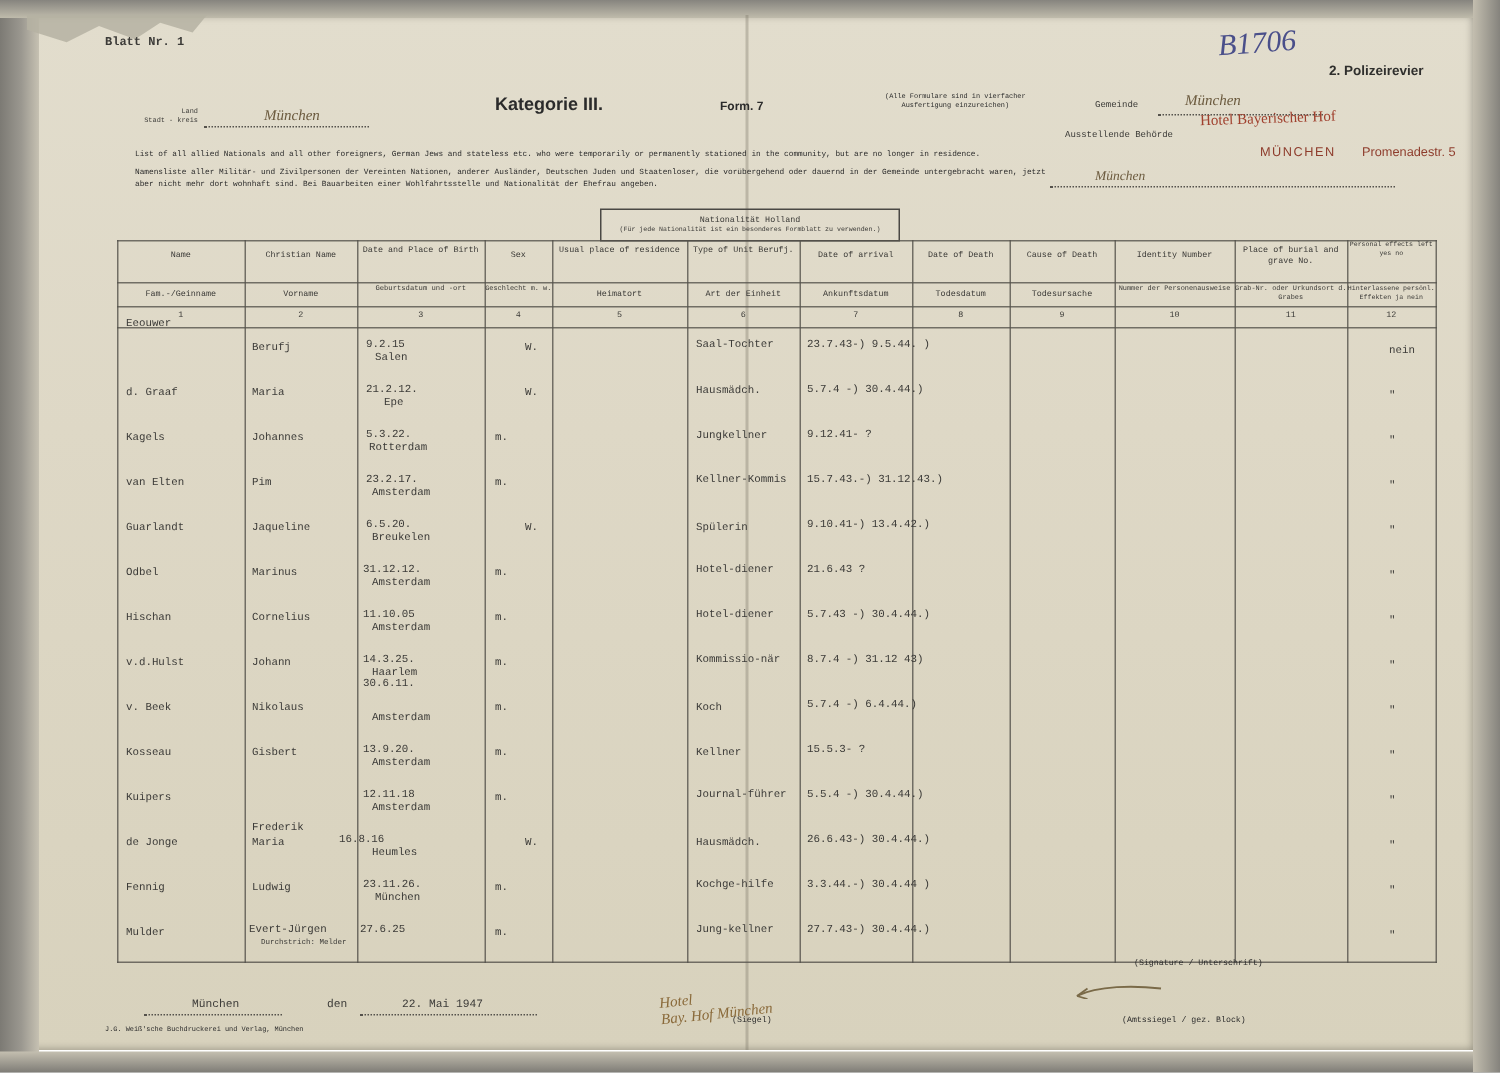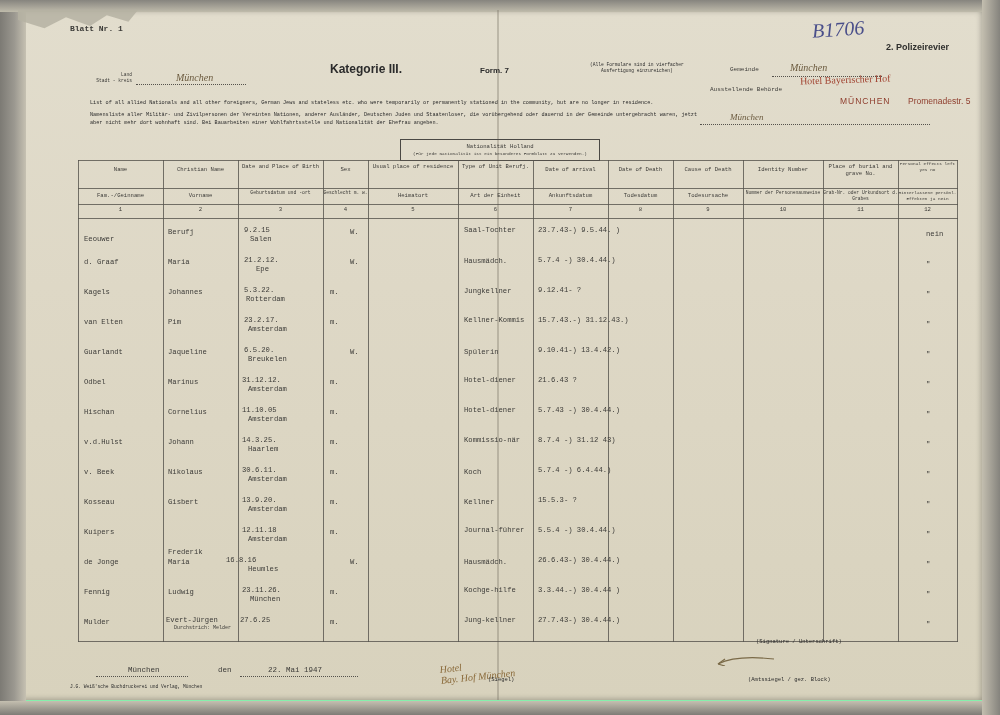--- a/index.html
+++ b/index.html
@@ -1,18 +1,18 @@
 <!DOCTYPE html>
 <html><head>
 <meta charset="utf-8">
 <style>
   html,body{margin:0;padding:0;background:#8a8a88;}
   #page{
     position:relative;width:1000px;height:715px;overflow:hidden;
-    background:#86efac;
+    background:#ffffff;
     font-family:"Liberation Mono", monospace;
     color:#2b2b2b;
   }
   
   .sheet{
     position:absolute;left:18px;top:10px;width:964px;height:690px;
     background:linear-gradient(180deg,#e2ddcd 0%,#ded8c6 40%,#d8d2bd 100%);
     box-shadow:0 0 6px rgba(0,0,0,.35) inset;
   }
   .edge-dark{
@@ -177,21 +177,21 @@
     <div class="cellnum" style="left:245px;top:46px;width:45px;">4</div>
     <div class="cellnum" style="left:290px;top:46px;width:90px;">5</div>
     <div class="cellnum" style="left:380px;top:46px;width:75px;">6</div>
     <div class="cellnum" style="left:455px;top:46px;width:75px;">7</div>
     <div class="cellnum" style="left:530px;top:46px;width:65px;">8</div>
     <div class="cellnum" style="left:595px;top:46px;width:70px;">9</div>
     <div class="cellnum" style="left:665px;top:46px;width:80px;">10</div>
     <div class="cellnum" style="left:745px;top:46px;width:75px;">11</div>
     <div class="cellnum" style="left:820px;top:46px;width:59px;">12</div>
 
-    <div class="rowtxt" style="left:6px;top:75px;">Eeouwer</div>
+    <div class="rowtxt" style="left:6px;top:52px;">Eeouwer</div>
     <div class="rowtxt" style="left:90px;top:68px;">Berufj</div>
     <div class="rowtxt" style="left:166px;top:66px;">9.2.15</div>
     <div class="rowtxt" style="left:172px;top:75px;">Salen</div>
     <div class="rowtxt" style="left:252px;top:68px;"></div>
     <div class="rowtxt" style="left:272px;top:68px;">W.</div>
     <div class="rowtxt" style="left:386px;top:66px;">Saal-Tochter</div>
     <div class="rowtxt" style="left:460px;top:66px;">23.7.43-)
 9.5.44. )</div>
     <div class="rowtxt" style="left:848px;top:70px;">nein</div>
 
@@ -267,21 +267,21 @@
     <div class="rowtxt" style="left:170px;top:285px;">Haarlem</div>
     <div class="rowtxt" style="left:252px;top:278px;">m.</div>
     <div class="rowtxt" style="left:272px;top:278px;"></div>
     <div class="rowtxt" style="left:386px;top:276px;">Kommissio-när</div>
     <div class="rowtxt" style="left:460px;top:276px;">8.7.4 -)
 31.12 43)</div>
     <div class="rowtxt" style="left:848px;top:280px;">"</div>
 
     <div class="rowtxt" style="left:6px;top:308px;">v. Beek</div>
     <div class="rowtxt" style="left:90px;top:308px;">Nikolaus</div>
-    <div class="rowtxt" style="left:164px;top:306px;">30.6.11.</div>
+    <div class="rowtxt" style="left:164px;top:292px;">30.6.11.</div>
     <div class="rowtxt" style="left:170px;top:315px;">Amsterdam</div>
     <div class="rowtxt" style="left:252px;top:308px;">m.</div>
     <div class="rowtxt" style="left:272px;top:308px;"></div>
     <div class="rowtxt" style="left:386px;top:308px;">Koch</div>
     <div class="rowtxt" style="left:460px;top:306px;text-align:center;">5.7.4 -)
 6.4.44.)</div>
     <div class="rowtxt" style="left:848px;top:310px;">"</div>
 
     <div class="rowtxt" style="left:6px;top:338px;">Kosseau</div>
     <div class="rowtxt" style="left:90px;top:338px;">Gisbert</div>

